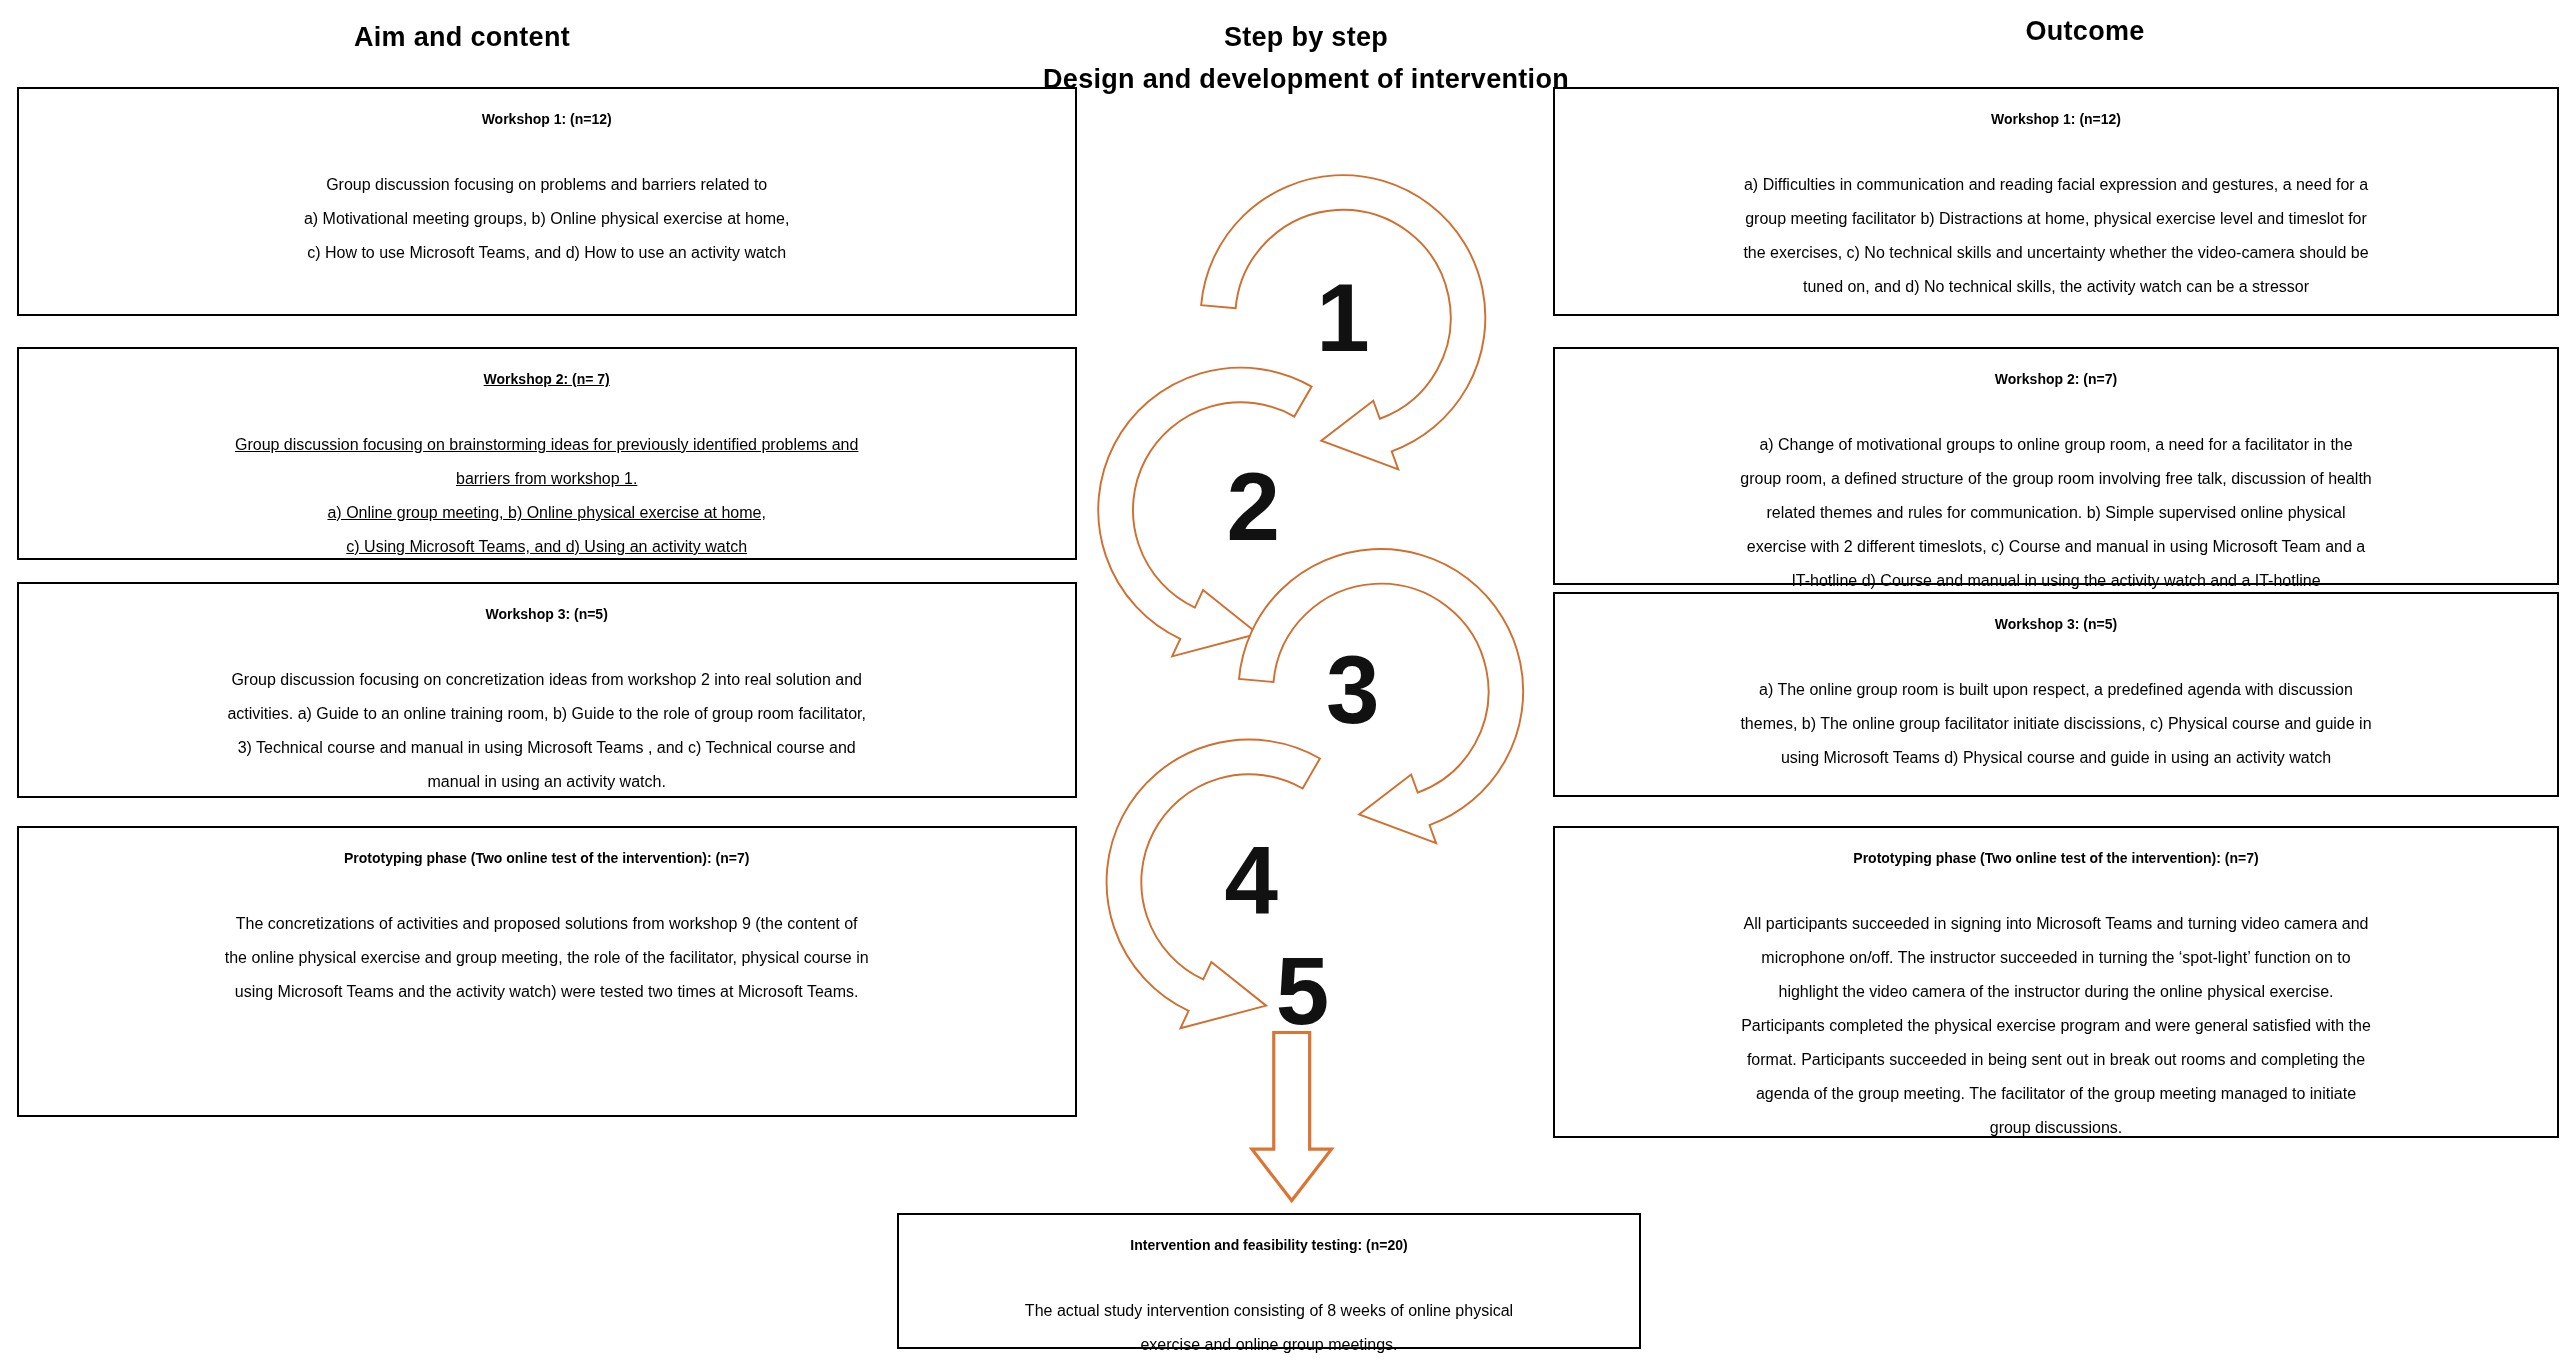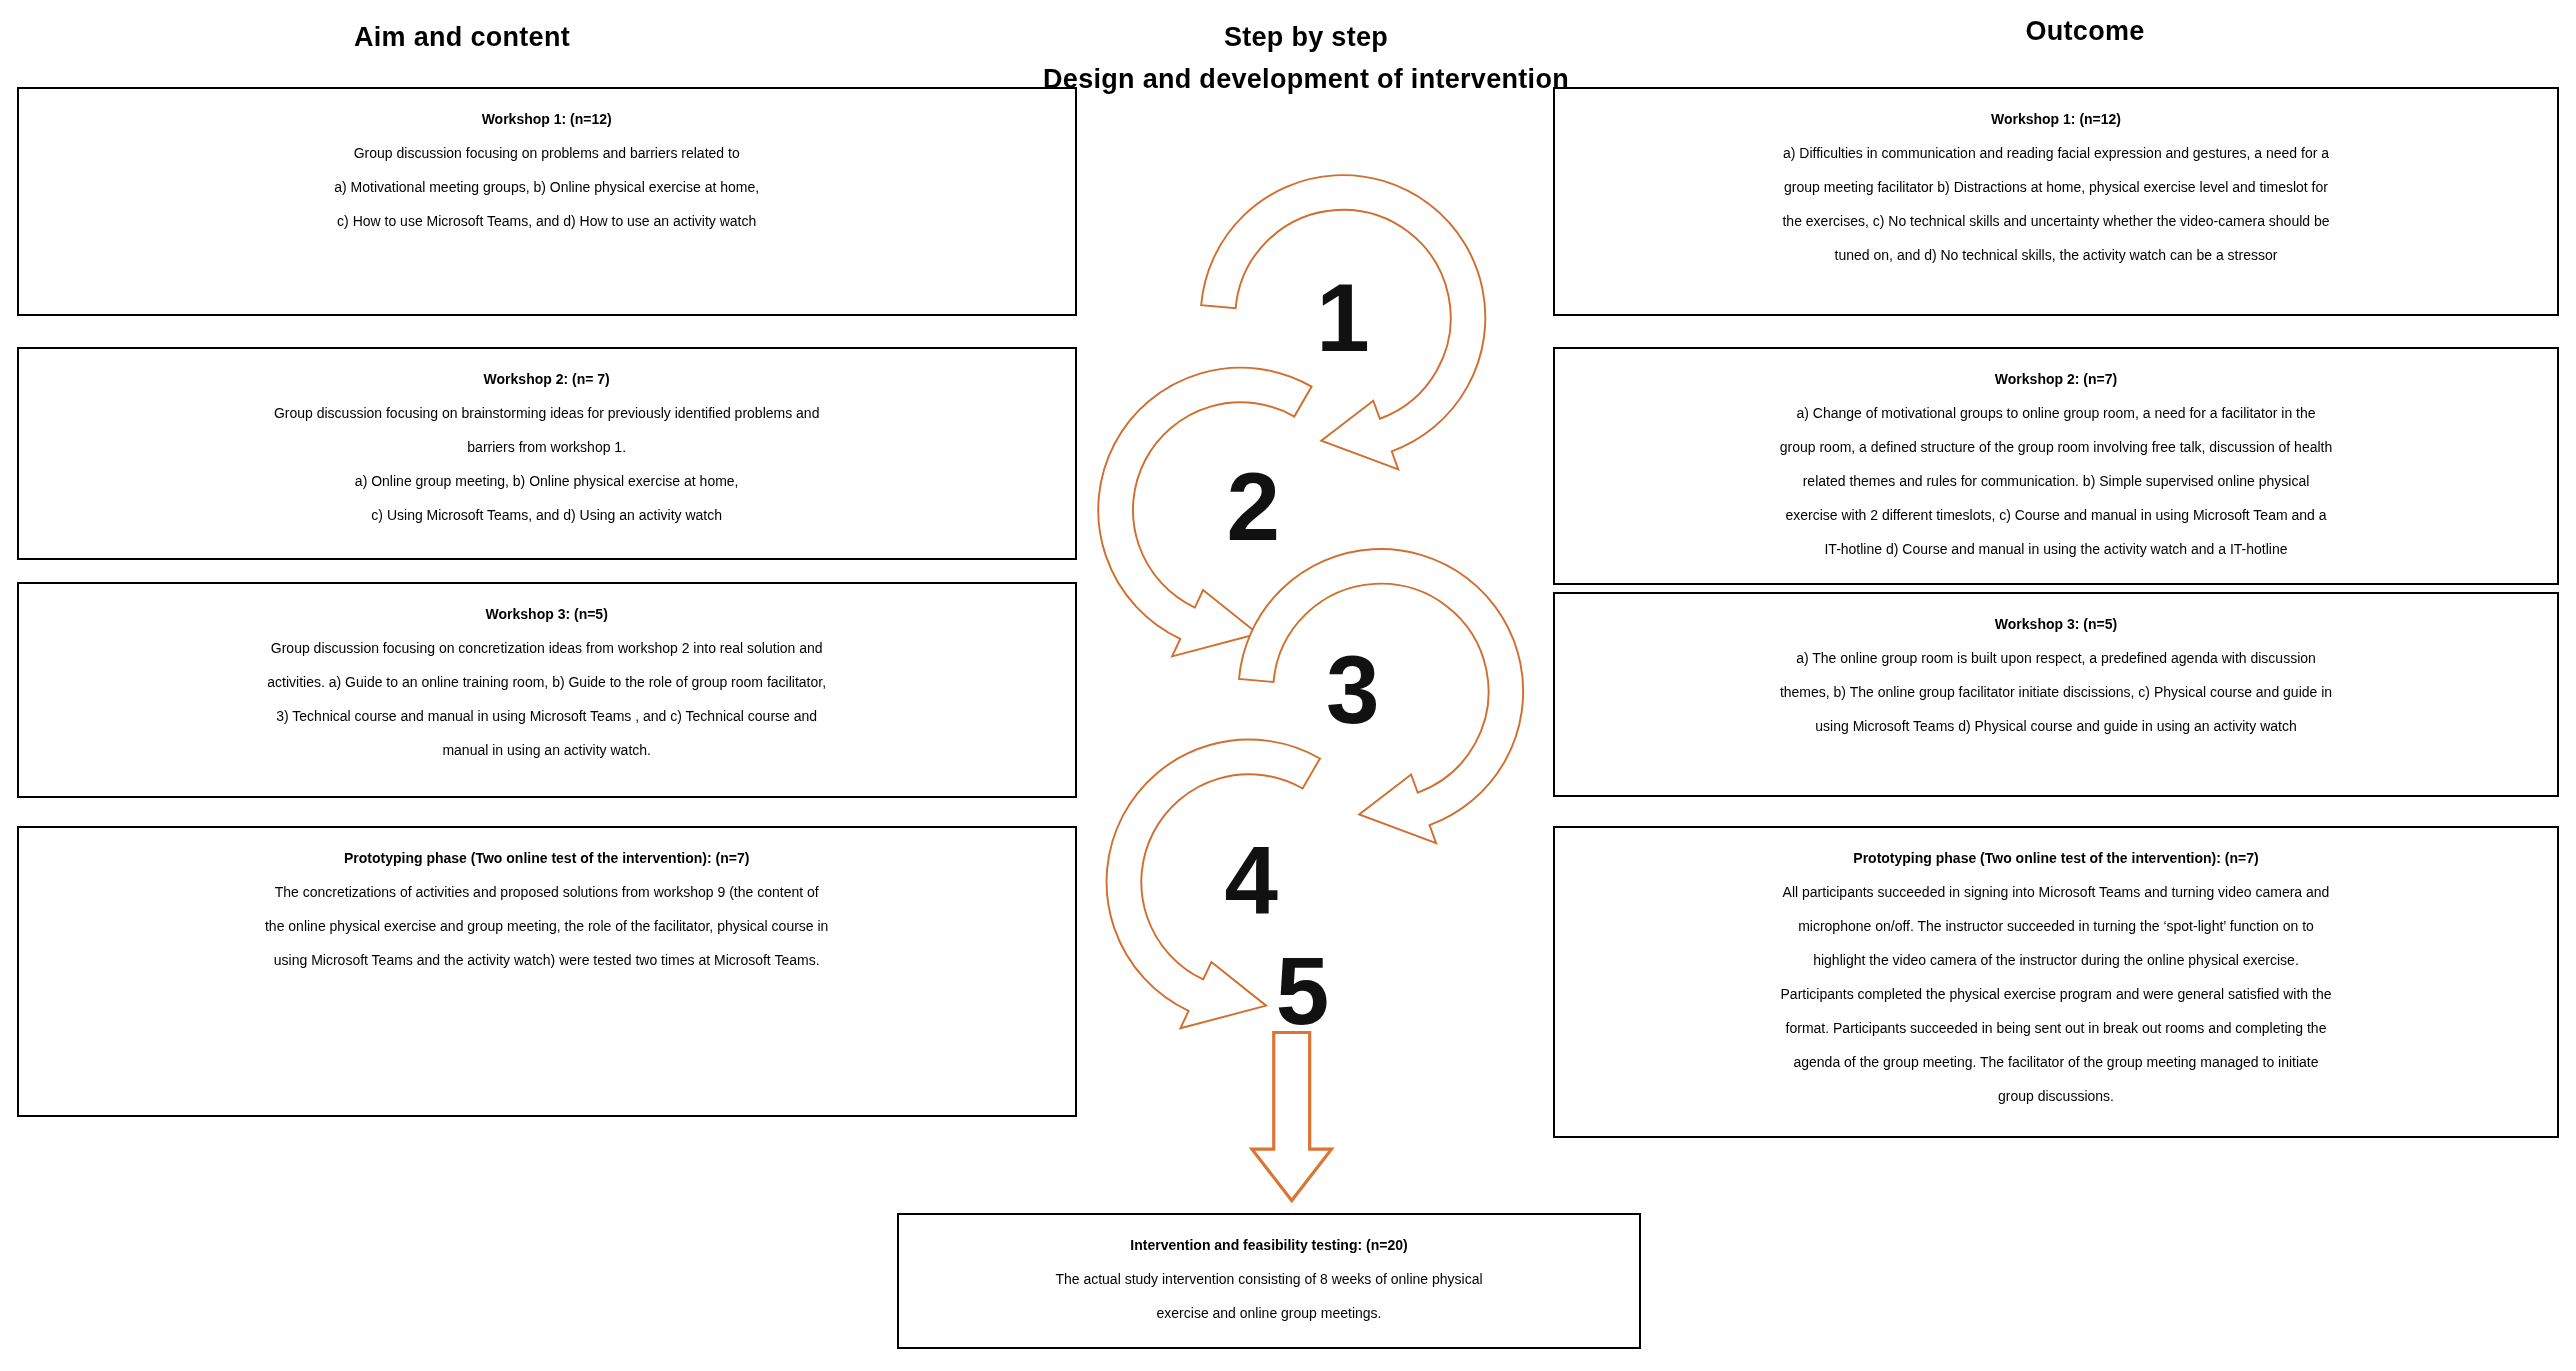--- a/index.html
+++ b/index.html
@@ -31,28 +31,29 @@
     background:#ffffff;
     padding:13px 15.4px 0 15.4px;
     text-align:center;
   }
   .box-title{
     font-size:14px;
     font-weight:bold;
     line-height:34px;
   }
   .box-body{
-    font-size:14px;
+    font-size:16px;
     font-weight:normal;
     line-height:34px;
     white-space:pre-line;
+    margin-top:32px;
   }
   
   .b-l1{left:16.7px;  top:87px;  width:1060px; height:229px;}
-  .b-l2{left:16.7px;  top:347px;  width:1060px; height:213px;}
+  .b-l2{left:16.7px;  top:347px;  width:1060px; height:213px;text-decoration:underline;}
   .b-l3{left:16.7px;  top:582px;  width:1060px; height:216px;}
   .b-l4{left:16.7px;  top:826px; width:1060px; height:291px;}
   
   .b-r1{left:1553px;top:87px;  width:1006px; height:229px;}
   .b-r2{left:1553px;top:347px;  width:1006px; height:238px;}
   .b-r3{left:1553px;top:592px;  width:1006px; height:205px;}
   .b-r4{left:1553px;top:826px; width:1006px; height:312px;}
   
   .b-final{left:897px;top:1213px;width:744px;height:136px;}
   .flow-svg{

